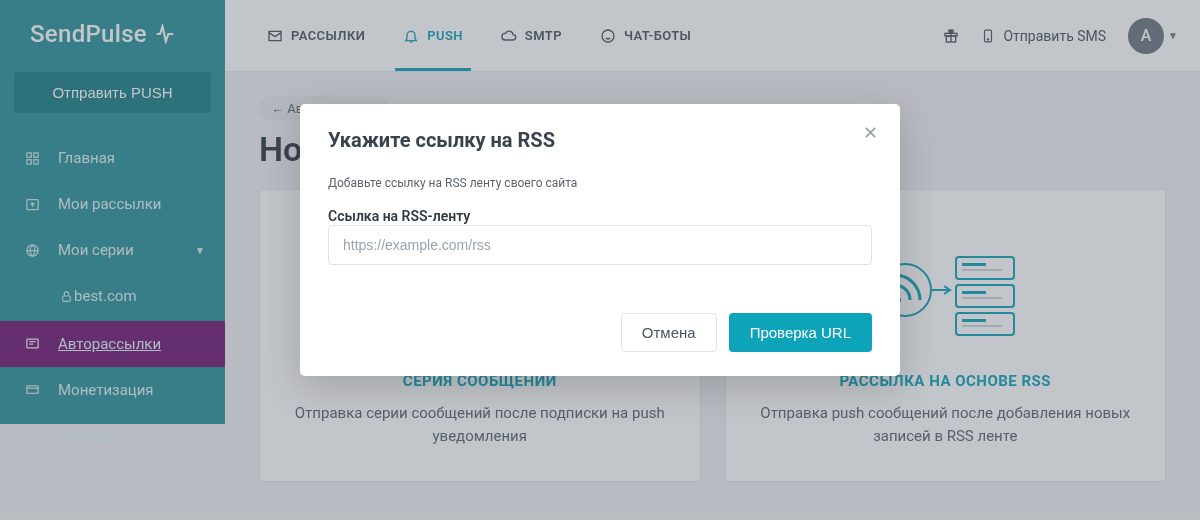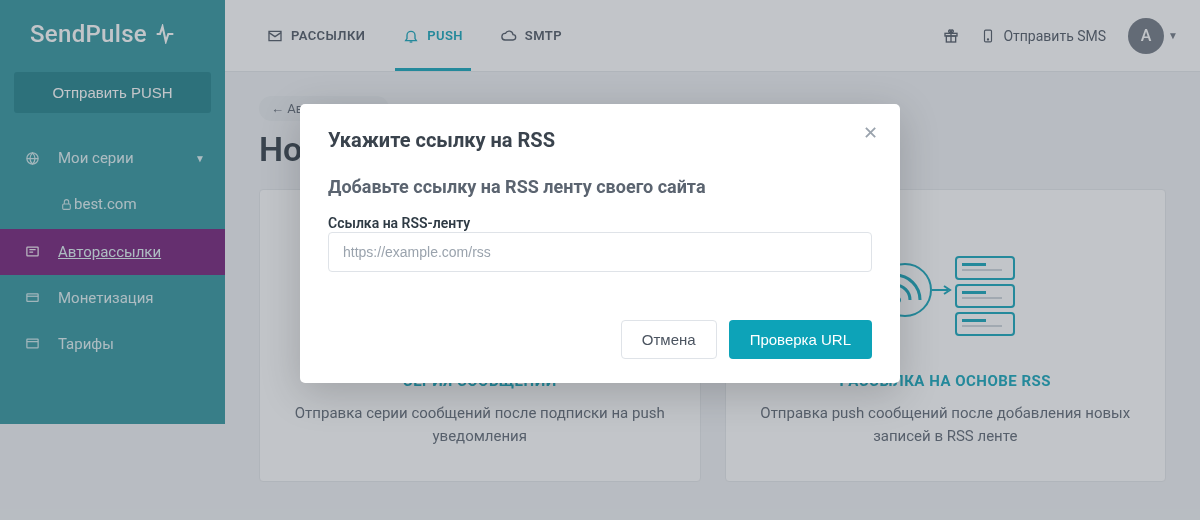--- a/index.html
+++ b/index.html
@@ -32,21 +32,21 @@
   .cards { display:flex; gap:24px; }
   .card { flex:1; background:#fff; border:1px solid #e3e6ea; border-radius:4px; padding:30px 24px 34px; text-align:center; }
   .card-illus { height:140px; display:flex; align-items:center; justify-content:center; margin-bottom:12px; }
   .card-title { color:#0da3b8; font-size:15px; font-weight:700; letter-spacing:0.5px; margin-bottom:12px; }
   .card-desc { color:#5b6470; font-size:15px; line-height:1.5; }
 
   .overlay { position:absolute; inset:0; background:rgba(80,90,100,0.35); display:flex; align-items:flex-start; justify-content:center; padding-top:104px; }
   .modal { width:600px; background:#fff; border-radius:5px; box-shadow:0 10px 40px rgba(0,0,0,0.18); padding:24px 28px; position:relative; }
   .modal-title { font-size:20px; color:#3a434d; font-weight:700; margin-bottom:24px; }
   .modal-close { position:absolute; top:20px; right:22px; color:#9aa3ad; font-size:18px; cursor:pointer; line-height:1; }
-  .modal-lead { color:#5b6470; font-size:18px; margin-bottom:18px;font-weight:bold; }
+  .modal-lead { color:#5b6470; font-size:12px; margin-bottom:18px; }
   .field-label { color:#2e3a44; font-size:14px; font-weight:600; margin-bottom:1px; }
   .text-input { width:100%; border:1px solid #dfe3e8; border-radius:4px; padding:11px 14px; font-size:14px; color:#8b5cf6; }
   .text-input::placeholder { color:#9aa3ad; }
   .modal-actions { display:flex; justify-content:flex-end; gap:12px; margin-top:48px; }
   .btn { padding:10px 20px; font-size:15px; border-radius:4px; cursor:pointer; border:1px solid transparent; }
   .btn-secondary { background:#fff; border-color:#dfe3e8; color:#4b5460; }
   .btn-primary2 { background:#0da3b8; color:#fff; font-weight:400; }
 
   .gift-icon { width:16px; height:16px; cursor:pointer; }
 </style>
@@ -55,21 +55,41 @@
 
 <nav class="sidebar">
   <div class="logo">
     <span>SendPulse</span>
     <svg width="20" height="20" viewBox="0 0 24 24" fill="none" stroke-width="2.5">
         <path d="M2 12h4l3-9 4 18 3-9h6"></path>
       </svg>
   </div>
   <button class="primary-btn">Отправить PUSH</button>
 
-
+  <div class="nav-item">
+    <span class="nav-icon">
+      <svg width="15" height="15" viewBox="0 0 24 24" fill="none" stroke="#dff1f3" stroke-width="2">
+          <rect x="3" y="3" width="7" height="7"></rect>
+          <rect x="14" y="3" width="7" height="7"></rect>
+          <rect x="3" y="14" width="7" height="7"></rect>
+          <rect x="14" y="14" width="7" height="7"></rect>
+        </svg>
+    </span>
+    <span>Главная</span>
+  </div>
+
+  <div class="nav-item">
+    <span class="nav-icon">
+      <svg width="15" height="15" viewBox="0 0 24 24" fill="none" stroke="#dff1f3" stroke-width="2">
+          <rect x="3" y="4" width="18" height="16" rx="1"></rect>
+          <path d="M12 16V9m0 0l-3 3m3-3l3 3"></path>
+        </svg>
+    </span>
+    <span>Мои рассылки</span>
+  </div>
 
   <div class="nav-item">
     <span class="nav-icon">
       <svg width="15" height="15" viewBox="0 0 24 24" fill="none" stroke="#dff1f3" stroke-width="2">
           <circle cx="12" cy="12" r="9"></circle>
           <path d="M3 12h18M12 3c2.5 2.5 4 5.5 4 9s-1.5 6.5-4 9c-2.5-2.5-4-5.5-4-9s1.5-6.5 4-9z"></path>
         </svg>
     </span>
     <span>Мои серии</span>
     <span class="chev">▼</span>
@@ -132,20 +152,27 @@
           <path d="M18 16v-5a6 6 0 1 0-12 0v5l-2 3h16l-2-3z"></path>
           <path d="M10 21h4"></path>
         </svg>
       <span>PUSH</span>
     </div>
     <div class="tab">
       <svg class="tab-icon" viewBox="0 0 24 24" fill="none" stroke="#4b5460" stroke-width="2">
           <path d="M18 18a4 4 0 0 0 0-8 6 6 0 0 0-11.3-2A5 5 0 0 0 6 18h12z"></path>
         </svg>
       <span>SMTP</span>
+    </div>
+    <div class="tab">
+      <svg class="tab-icon" viewBox="0 0 24 24" fill="none" stroke="#4b5460" stroke-width="2">
+          <circle cx="12" cy="12" r="9"></circle>
+          <path d="M9 10h.01M15 10h.01M9 15c1 1 2 1.5 3 1.5s2-.5 3-1.5"></path>
+        </svg>
+      <span>ЧАТ-БОТЫ</span>
     </div>
   </div>
   <div class="topbar-right">
     <svg class="gift-icon" viewBox="0 0 24 24" fill="none" stroke="#4b5460" stroke-width="2">
         <rect x="3" y="8" width="18" height="4"></rect>
         <rect x="5" y="12" width="14" height="9"></rect>
         <path d="M12 8v13M12 8c-3 0-5-4-2-5s4 5 2 5zm0 0c3 0 5-4 2-5s-4 5-2 5z"></path>
       </svg>
     <div class="sms-link">
       <svg width="14" height="16" viewBox="0 0 24 24" fill="none" stroke="#4b5460" stroke-width="2">

